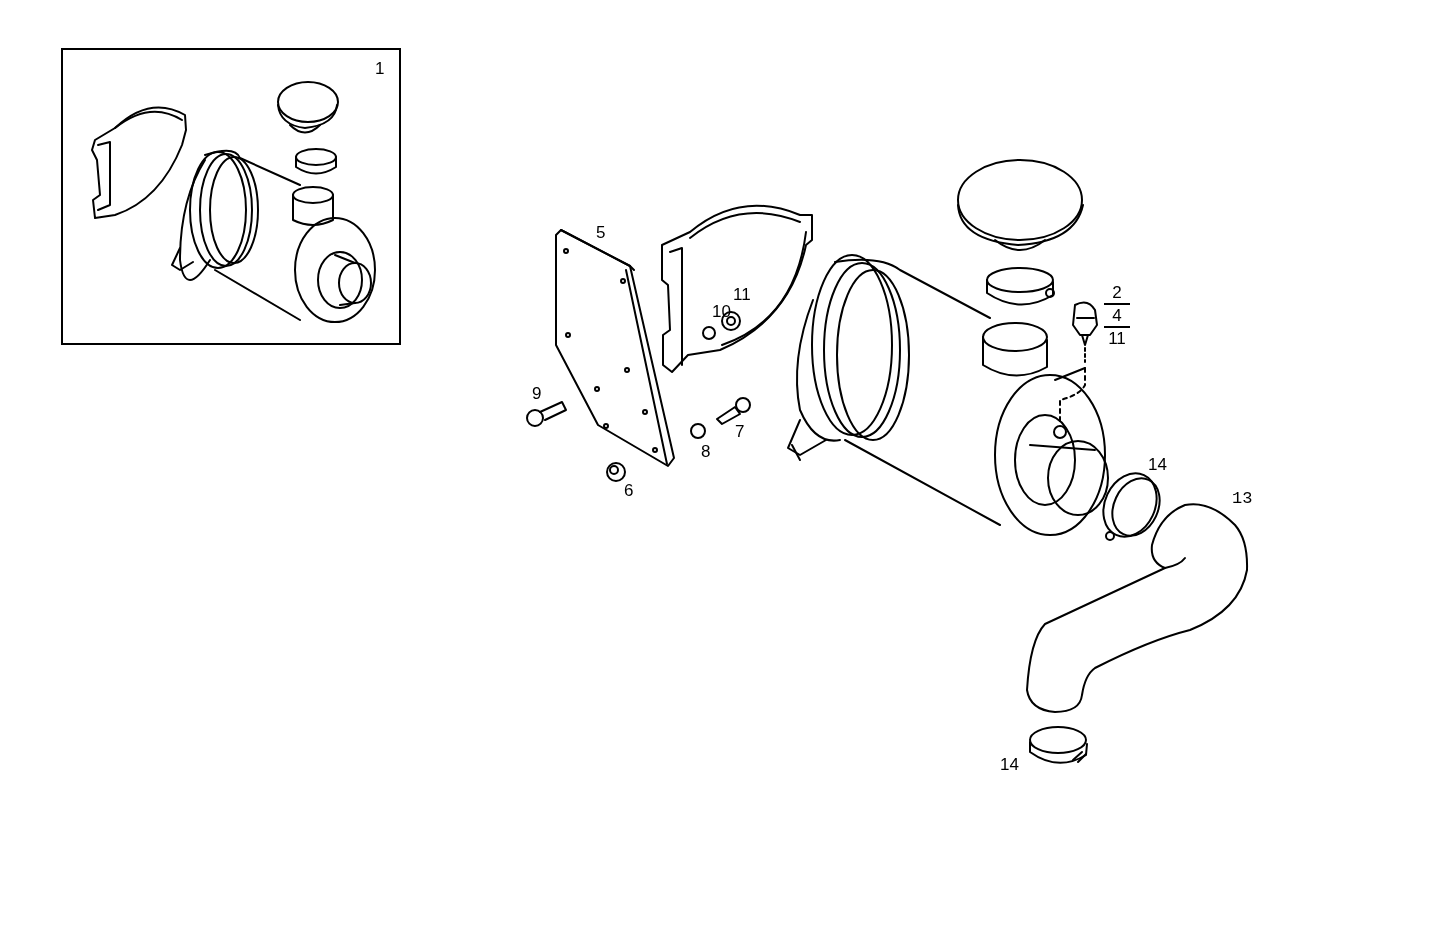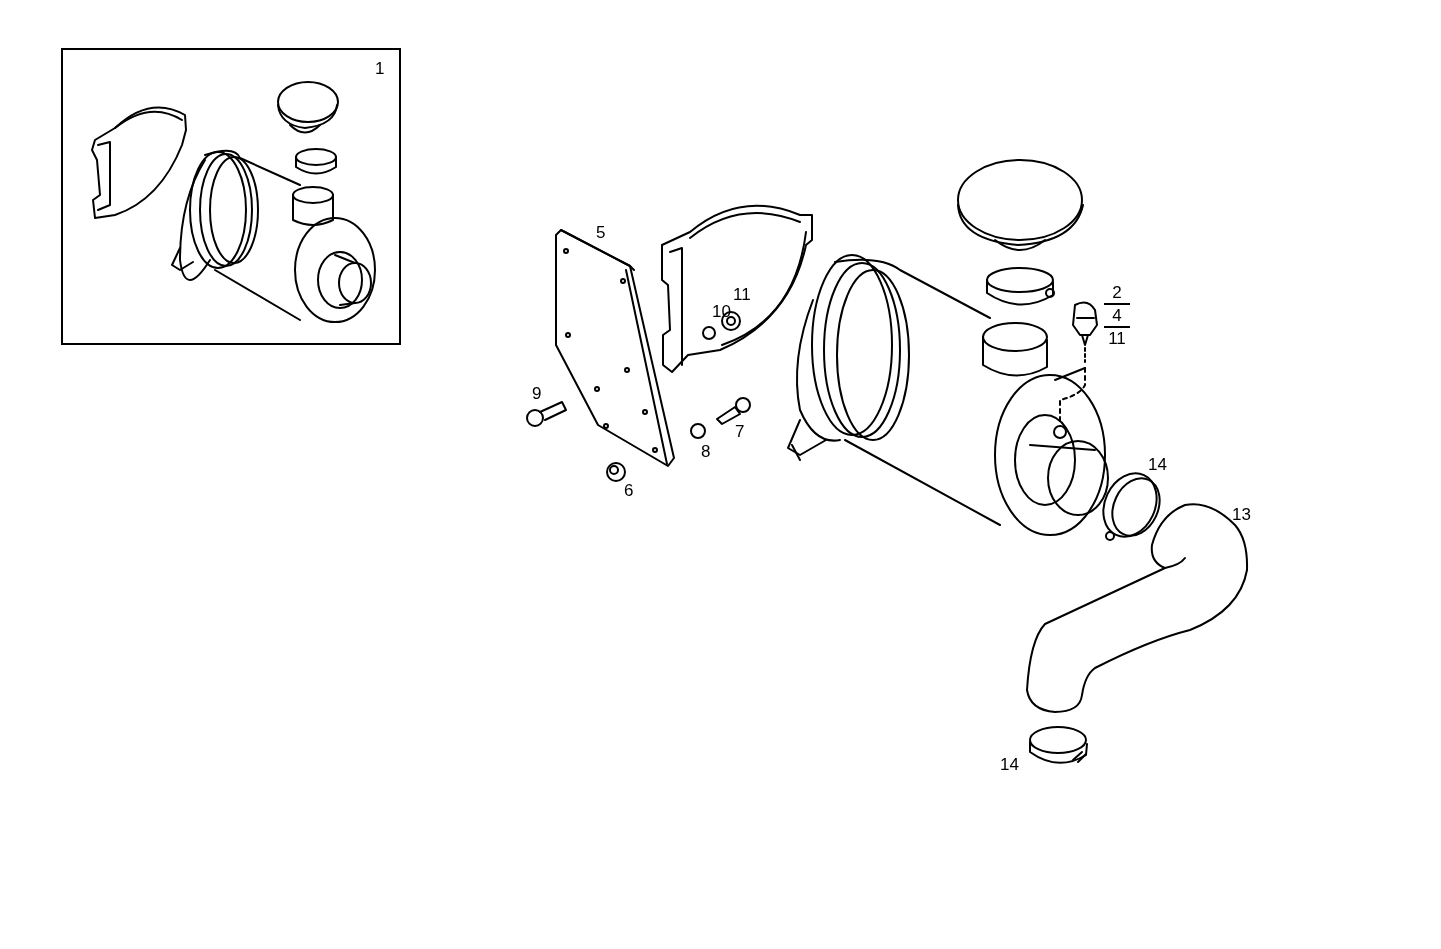--- a/index.html
+++ b/index.html
@@ -161,15 +161,15 @@
   <div>11</div>
 </div>
 
 <div class="lbl" style="left:596px;top:224px;">5</div>
 <div class="lbl" style="left:624px;top:482px;">6</div>
 <div class="lbl" style="left:735px;top:423px;">7</div>
 <div class="lbl" style="left:701px;top:443px;">8</div>
 <div class="lbl" style="left:532px;top:385px;">9</div>
 <div class="lbl" style="left:689px;top:303px;margin-left:23px;">10</div>
 <div class="lbl" style="left:717px;top:286px;margin-left:16px;">11</div>
-<div class="lbl" style="left:1232px;top:506px;">13</div>
+<div class="lbl" style="left:1232px;top:490px;font-family:Liberation Mono, monospace;">13</div>
 <div class="lbl" style="left:1148px;top:456px;">14</div>
 <div class="lbl" style="left:1000px;top:756px;">14</div>
 
 </body></html>

